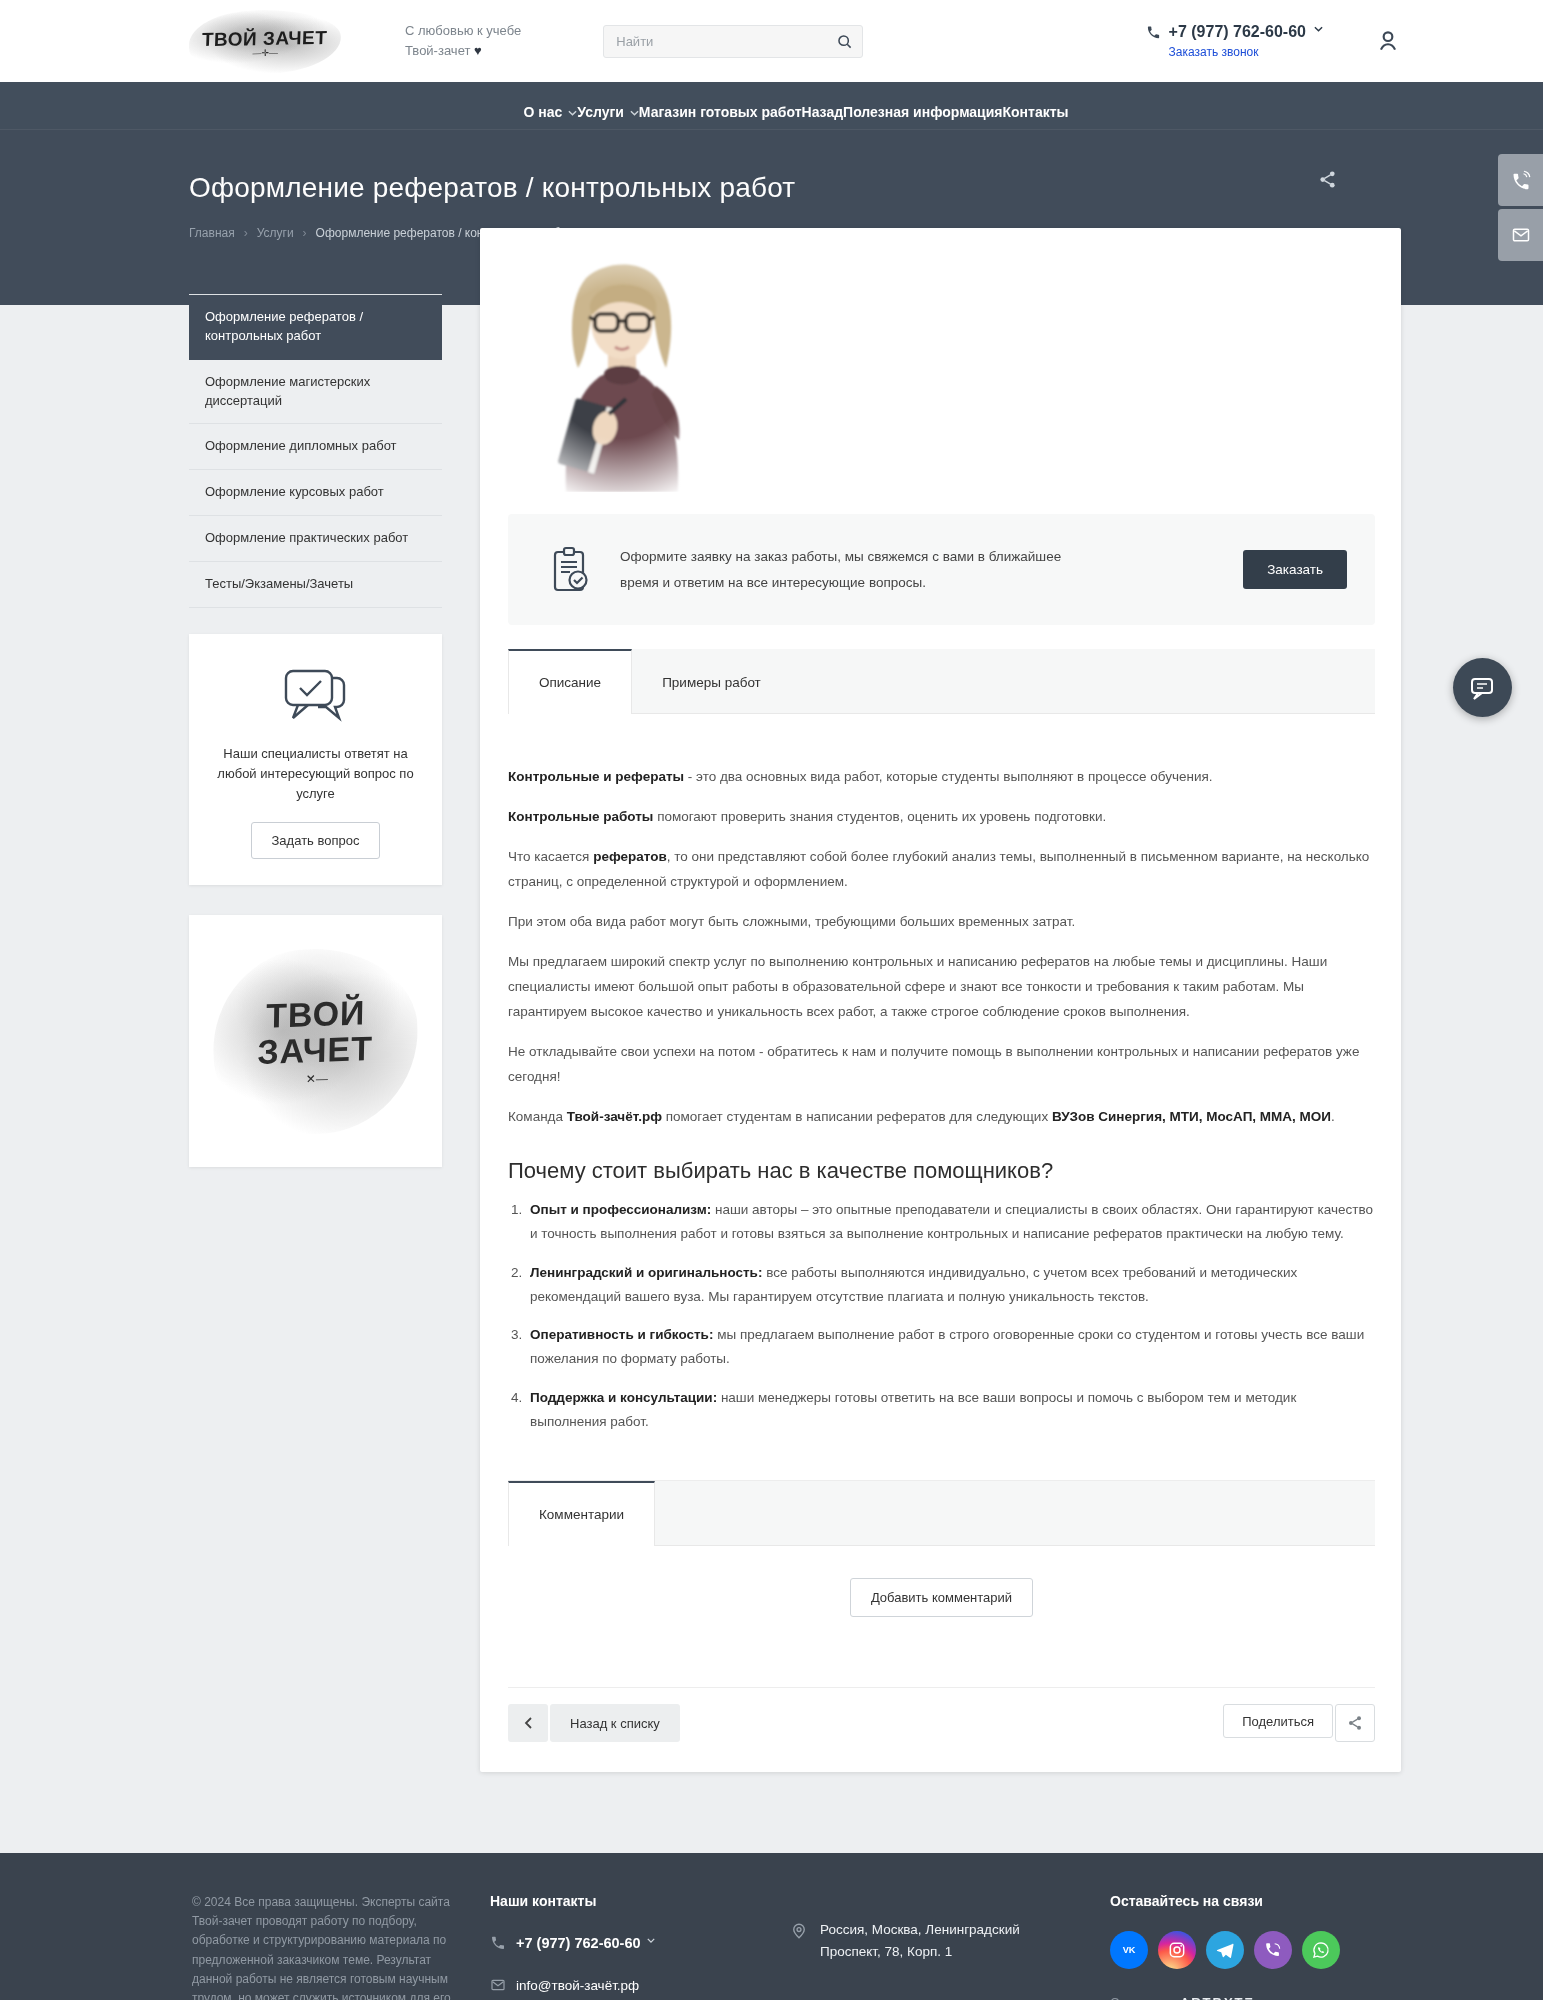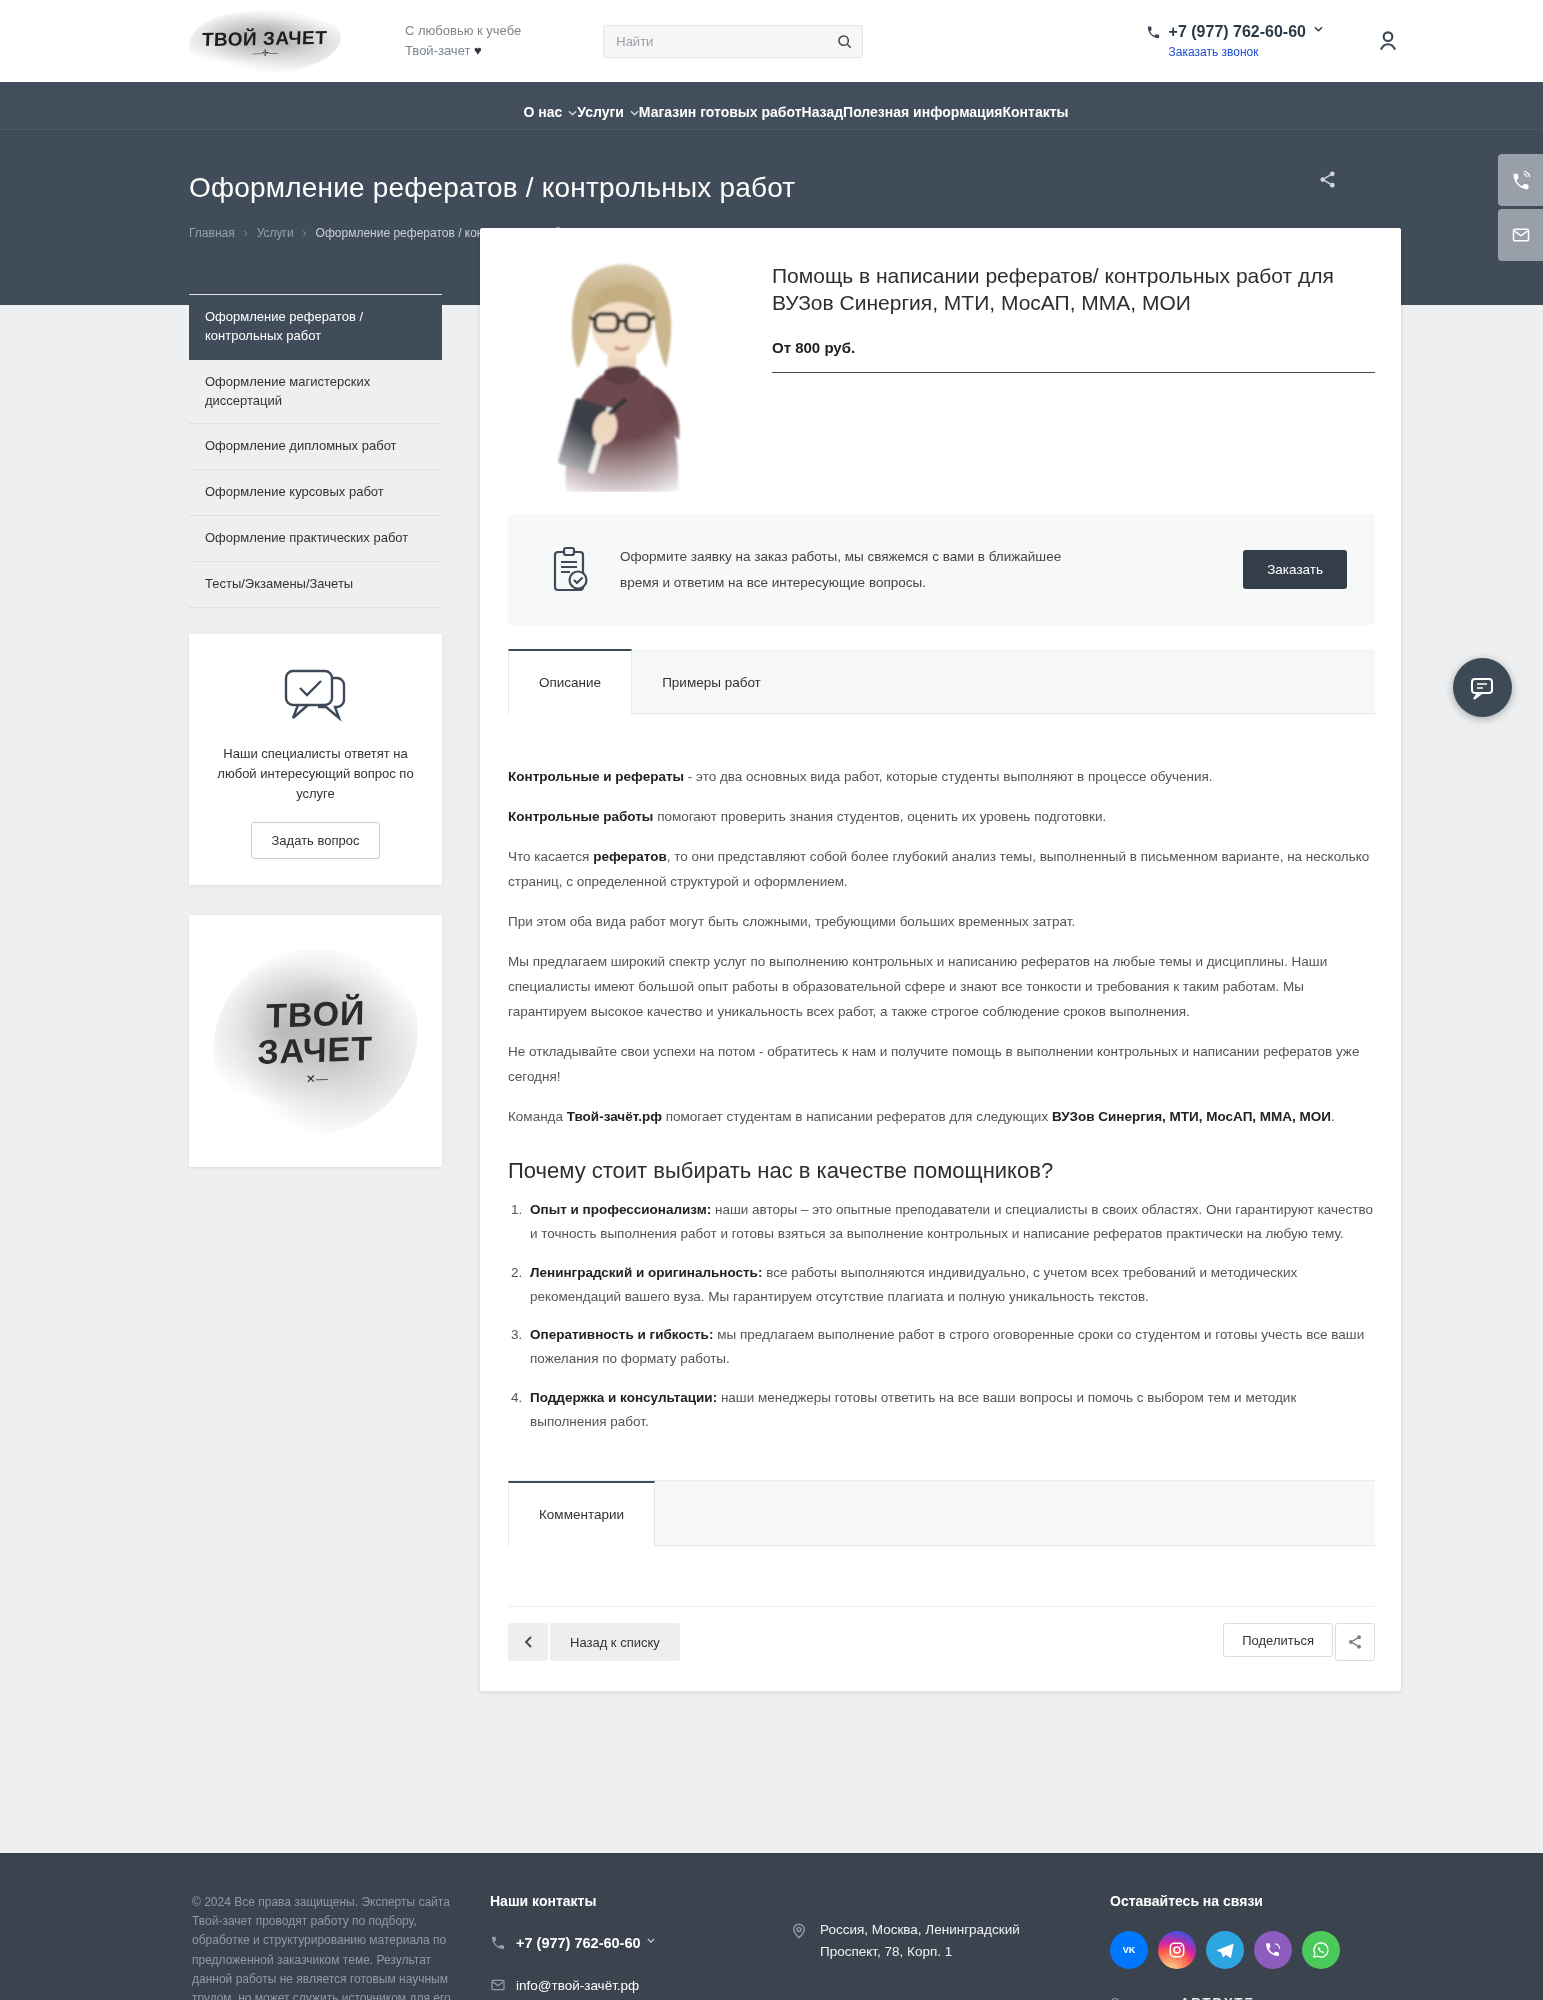--- a/index.html
+++ b/index.html
@@ -327,25 +327,20 @@
           <path d="M148 130 C168 144 173 164 171 184 C160 174 149 154 144 138 Z" fill="#684449"></path>
           <g transform="rotate(16 92 182)">
             <rect x="58" y="150" width="32" height="68" rx="3" fill="#3c4046"></rect>
             <rect x="90" y="150" width="6" height="68" fill="#e8e6e2"></rect>
           </g>
           <ellipse cx="97" cy="172" rx="12" ry="17" fill="#eed7bf" transform="rotate(14 97 172)"></ellipse>
           <path d="M101 158 l17 -15" stroke="#2f3338" stroke-width="4"></path>
         </g>
         <rect width="224" height="236" fill="url(#fade)"></rect>
       </svg>
-      <div class="product-head">
-        <h2 class="product-title">Помощь в написании рефератов/ контрольных работ для ВУЗов Синергия, МТИ, МосАП, ММА, МОИ</h2>
-        <div class="product-price">От 800 руб.</div>
-        <hr class="product-divider">
-      </div>
     </div>
 
     <div class="callout">
       <svg class="callout-icon" viewBox="0 0 44 50" fill="none" stroke="#3e4a58" stroke-width="2.2">
         <rect x="8" y="7" width="28" height="38" rx="3" fill="#f7f8f8"></rect>
         <rect x="17" y="3" width="10" height="7" rx="2" fill="#f7f8f8"></rect>
         <path d="M14 17h16M14 22h16M14 27h9"></path>
         <circle cx="31" cy="35" r="8.5" fill="#f7f8f8"></circle>
         <path d="M27 35l3 3 5.5-5.5"></path>
       </svg>
@@ -382,20 +377,23 @@
         <li><b>Ленинградский и оригинальность:</b> все работы выполняются индивидуально, с учетом всех требований и методических рекомендаций вашего вуза. Мы гарантируем отсутствие плагиата и полную уникальность текстов.</li>
         <li><b>Оперативность и гибкость:</b> мы предлагаем выполнение работ в строго оговоренные сроки со студентом и готовы учесть все ваши пожелания по формату работы.</li>
         <li><b>Поддержка и консультации:</b> наши менеджеры готовы ответить на все ваши вопросы и помочь с выбором тем и методик выполнения работ.</li>
       </ol>
 
     <hr class="comments-sep">
     <div class="tabs comments-tabs">
       <div class="tab active">
           <span>Комментарии</span>
         </div>
+    </div>
+    <div class="add-comment-wrap">
+      <button class="add-comment-btn">Добавить комментарий</button>
     </div>
 
     <hr class="bottom-sep">
     <div class="bottom-bar">
       <div class="back-group">
         <button class="back-chevron">
           <svg viewBox="0 0 8 12" width="8" height="12" fill="none" stroke="#444" stroke-width="1.8">
               <path d="M7 1L2 6l5 5"></path>
             </svg>
         </button>

